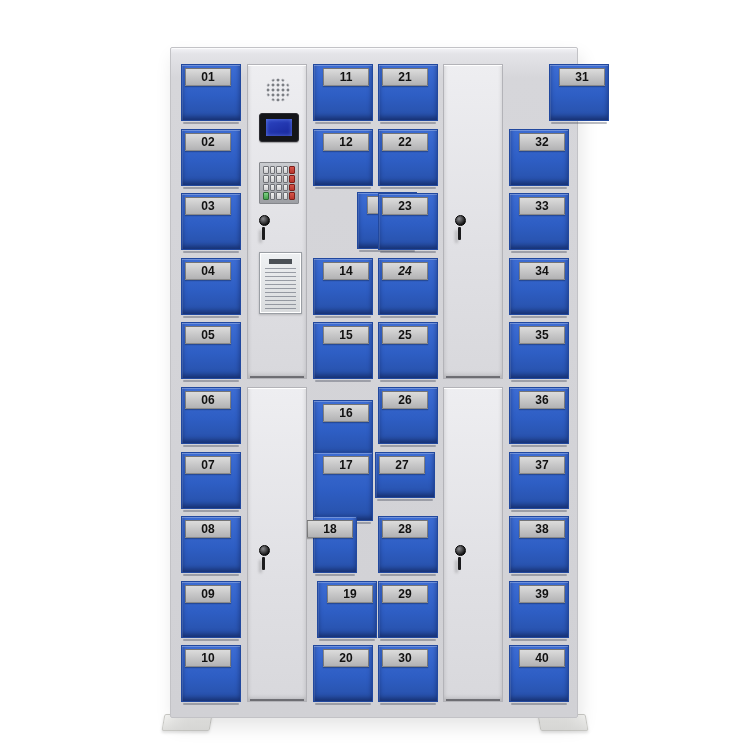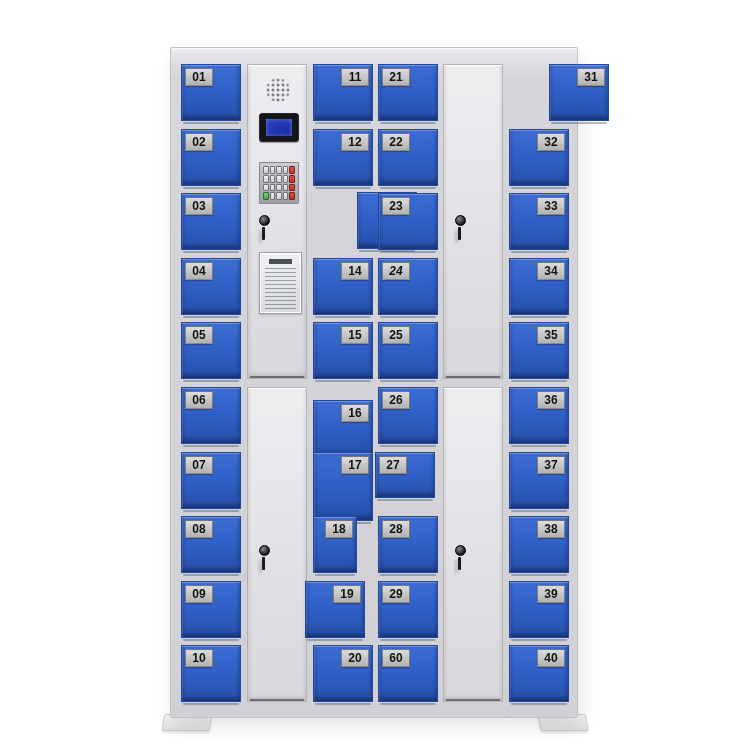--- a/index.html
+++ b/index.html
@@ -26,21 +26,21 @@
         background:rgba(30,35,55,.30);border-radius:1px;}
   .door.big{background:linear-gradient(180deg,#eeeef1 0%,var(--white-door,#e0e0e4) 60%,#d8d8dc 100%);
         border:1px solid #b3b3b8;
         box-shadow:inset 0 1px 0 #ffffff, inset 0 -3px 4px rgba(0,0,0,.16);}
   .door.big::after{content:"";position:absolute;left:2px;right:2px;bottom:0;height:2px;
         background:rgba(45,45,52,.55);}
   
   .plate{position:absolute;top:3px;min-width:24px;height:16px;line-height:16px;text-align:center;
         font-weight:bold;font-size:12px;color:var(--plate-text,#111);
         background:linear-gradient(var(--plate-silver,#dcdcdc),#b2b2b4);
-        border:1px solid rgba(40,40,40,.45);box-shadow:0 1px 1px rgba(0,0,0,.25);padding:0 1px;}
+        border:1px solid rgba(40,40,40,.45);box-shadow:0 1px 1px rgba(0,0,0,.25);padding:0 10px;}
   .plate-left{left:3px;}  .plate-right{right:3px;}
   
   .lock{position:absolute;left:10px;width:16px;height:30px;cursor:pointer;}
   .lock .knob{width:9px;height:9px;border-radius:50%;margin-left:1px;
         background:radial-gradient(circle at 35% 32%,#8a8a8e,#141414 72%);border:1px solid #000;}
   .lock .keyshape{width:3px;height:13px;margin:1px 0 0 4px;border-radius:1px;background:#1b1b1d;
         box-shadow:-3px 3px 3px rgba(0,0,0,.18);}
   
   .speaker{position:absolute;left:17px;top:12px;width:26px;height:26px;border-radius:50%;
         background-image:radial-gradient(#54585f 1px,transparent 1.35px);
@@ -177,21 +177,21 @@
       </div>
       <div class="door small" style="left: 142px; top: 339px; width: 60px; height: 57px; margin-top: 13px;">
         <span class="plate plate-right">16</span>
       </div>
       <div class="door small" style="left: 142px; top: 404px; width: 60px; height: 69px;">
         <span class="plate plate-right">17</span>
       </div>
       <div class="door small" style="left: 142px; top: 468px; width: 44px; height: 57px;">
         <span class="plate plate-right">18</span>
       </div>
-      <div class="door small" style="left: 134px; top: 533px; width: 60px; height: 57px;">
+      <div class="door small" style="left: 146px; top: 533px; width: 60px; height: 57px;">
         <span class="plate plate-right">19</span>
       </div>
       <div class="door small" style="left: 142px; top: 597px; width: 60px; height: 57px;">
         <span class="plate plate-right">20</span>
       </div>
       <div class="door small" style="left: 207px; top: 16px; width: 60px; height: 57px;">
         <span class="plate plate-left">21</span>
       </div>
       <div class="door small" style="left: 207px; top: 81px; width: 60px; height: 57px;">
         <span class="plate plate-left">22</span>
@@ -211,21 +211,21 @@
       <div class="door small" style="left: 204px; top: 404px; width: 60px; height: 46px;">
         <span class="plate plate-left">27</span>
       </div>
       <div class="door small" style="left: 207px; top: 468px; width: 60px; height: 57px;">
         <span class="plate plate-left">28</span>
       </div>
       <div class="door small" style="left: 207px; top: 533px; width: 60px; height: 57px;">
         <span class="plate plate-left">29</span>
       </div>
       <div class="door small" style="left: 207px; top: 597px; width: 60px; height: 57px;">
-        <span class="plate plate-left">60</span>
+        <span class="plate plate-left">30</span>
       </div>
       <div class="door small" style="left: 338px; top: 16px; width: 60px; height: 57px; margin-left: 40px;">
         <span class="plate plate-right">31</span>
       </div>
       <div class="door small" style="left: 338px; top: 81px; width: 60px; height: 57px;">
         <span class="plate plate-right">32</span>
       </div>
       <div class="door small" style="left: 338px; top: 145px; width: 60px; height: 57px;">
         <span class="plate plate-right">33</span>
       </div>

